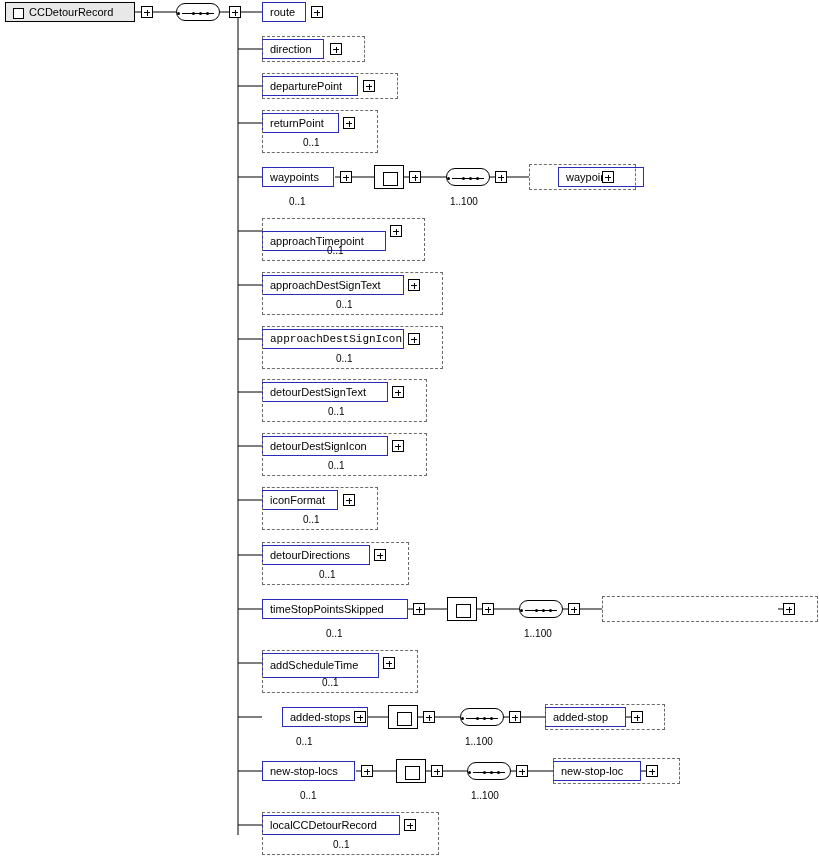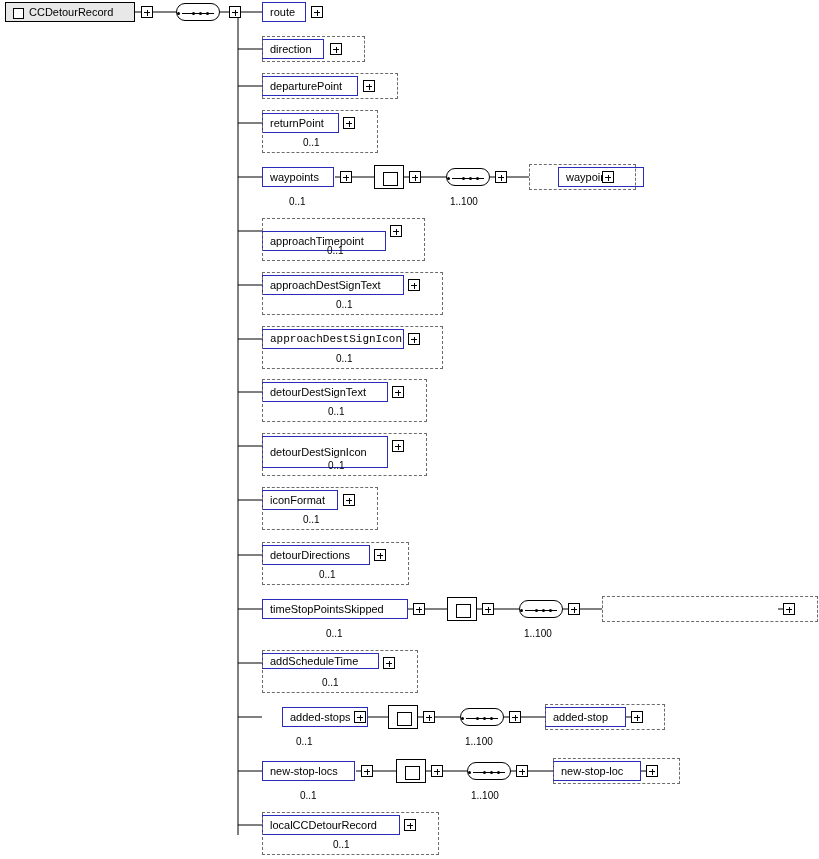--- a/index.html
+++ b/index.html
@@ -212,21 +212,21 @@
   <div class="card" style="left:408px;top:333px;"></div>
   <div class="occ" style="left:336px;top:353px;">0..1</div>
 
   <div class="nbox" style="left:262px;top:382px;width:126px;height:20px;">
     <span class="lbl">detourDestSignText</span>
   </div>
   <div class="optbox" style="left:262px;top:379px;width:165px;height:43px;"></div>
   <div class="card" style="left:392px;top:386px;"></div>
   <div class="occ" style="left:328px;top:406px;">0..1</div>
 
-  <div class="nbox" style="left:262px;top:436px;width:126px;height:32px;">
+  <div class="nbox" style="left:262px;top:436px;width:126px;height:20px;">
     <span class="lbl">detourDestSignIcon</span>
   </div>
   <div class="optbox" style="left:262px;top:433px;width:165px;height:43px;"></div>
   <div class="card" style="left:392px;top:440px;"></div>
   <div class="occ" style="left:328px;top:460px;">0..1</div>
 
   <div class="nbox" style="left:262px;top:490px;width:76px;height:20px;">
     <span class="lbl">iconFormat</span>
   </div>
   <div class="optbox" style="left:262px;top:487px;width:116px;height:43px;"></div>
@@ -254,21 +254,21 @@
       <i></i>
       <i></i>
       <i></i>
       <i></i>
   </div>
   <div class="card" style="left:568px;top:603px;"></div>
   <div class="occ" style="left:524px;top:628px;">1..100</div>
   <div class="optbox" style="left:602px;top:596px;width:216px;height:26px;"></div>
   <div class="card" style="left:783px;top:603px;"></div>
 
-  <div class="nbox" style="left:262px;top:653px;width:117px;height:16px;">
+  <div class="nbox" style="left:262px;top:653px;width:117px;height:25px;">
     <span class="lbl">addScheduleTime</span>
   </div>
   <div class="optbox" style="left:262px;top:650px;width:156px;height:43px;"></div>
   <div class="card" style="left:383px;top:657px;"></div>
   <div class="occ" style="left:322px;top:677px;">0..1</div>
 
   <div class="nbox" style="left:262px;top:707px;width:86px;height:20px;margin-left:20px;">
     <span class="lbl">added-stops</span>
   </div>
   <div class="card" style="left:354px;top:711px;"></div>

